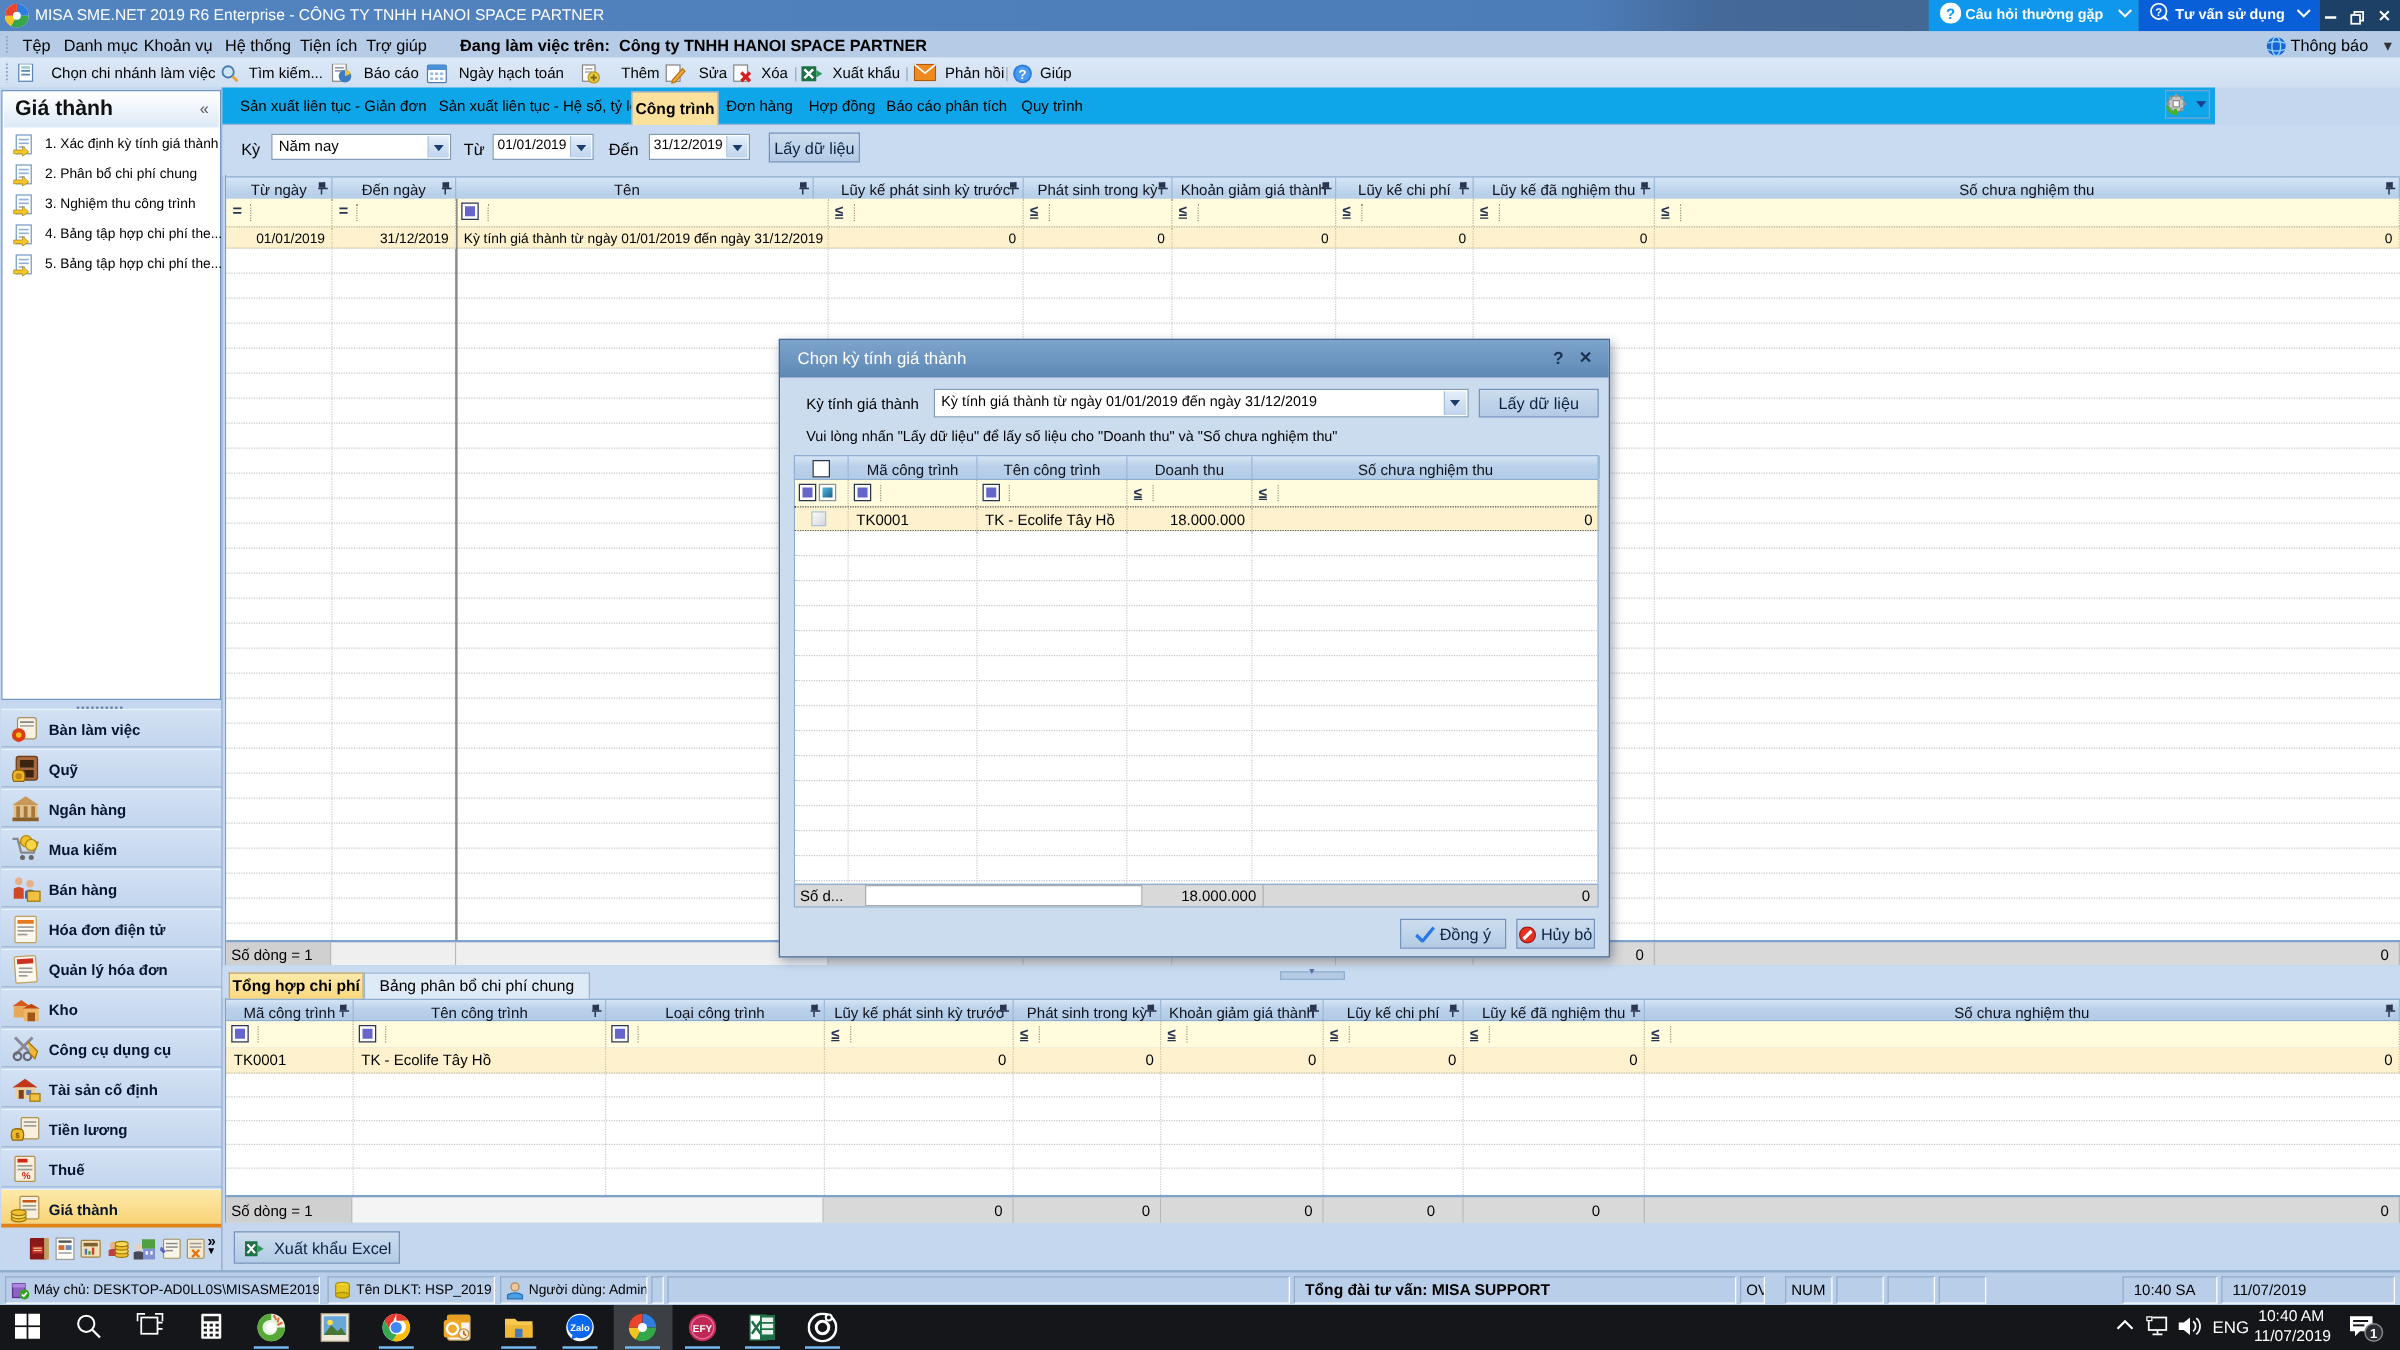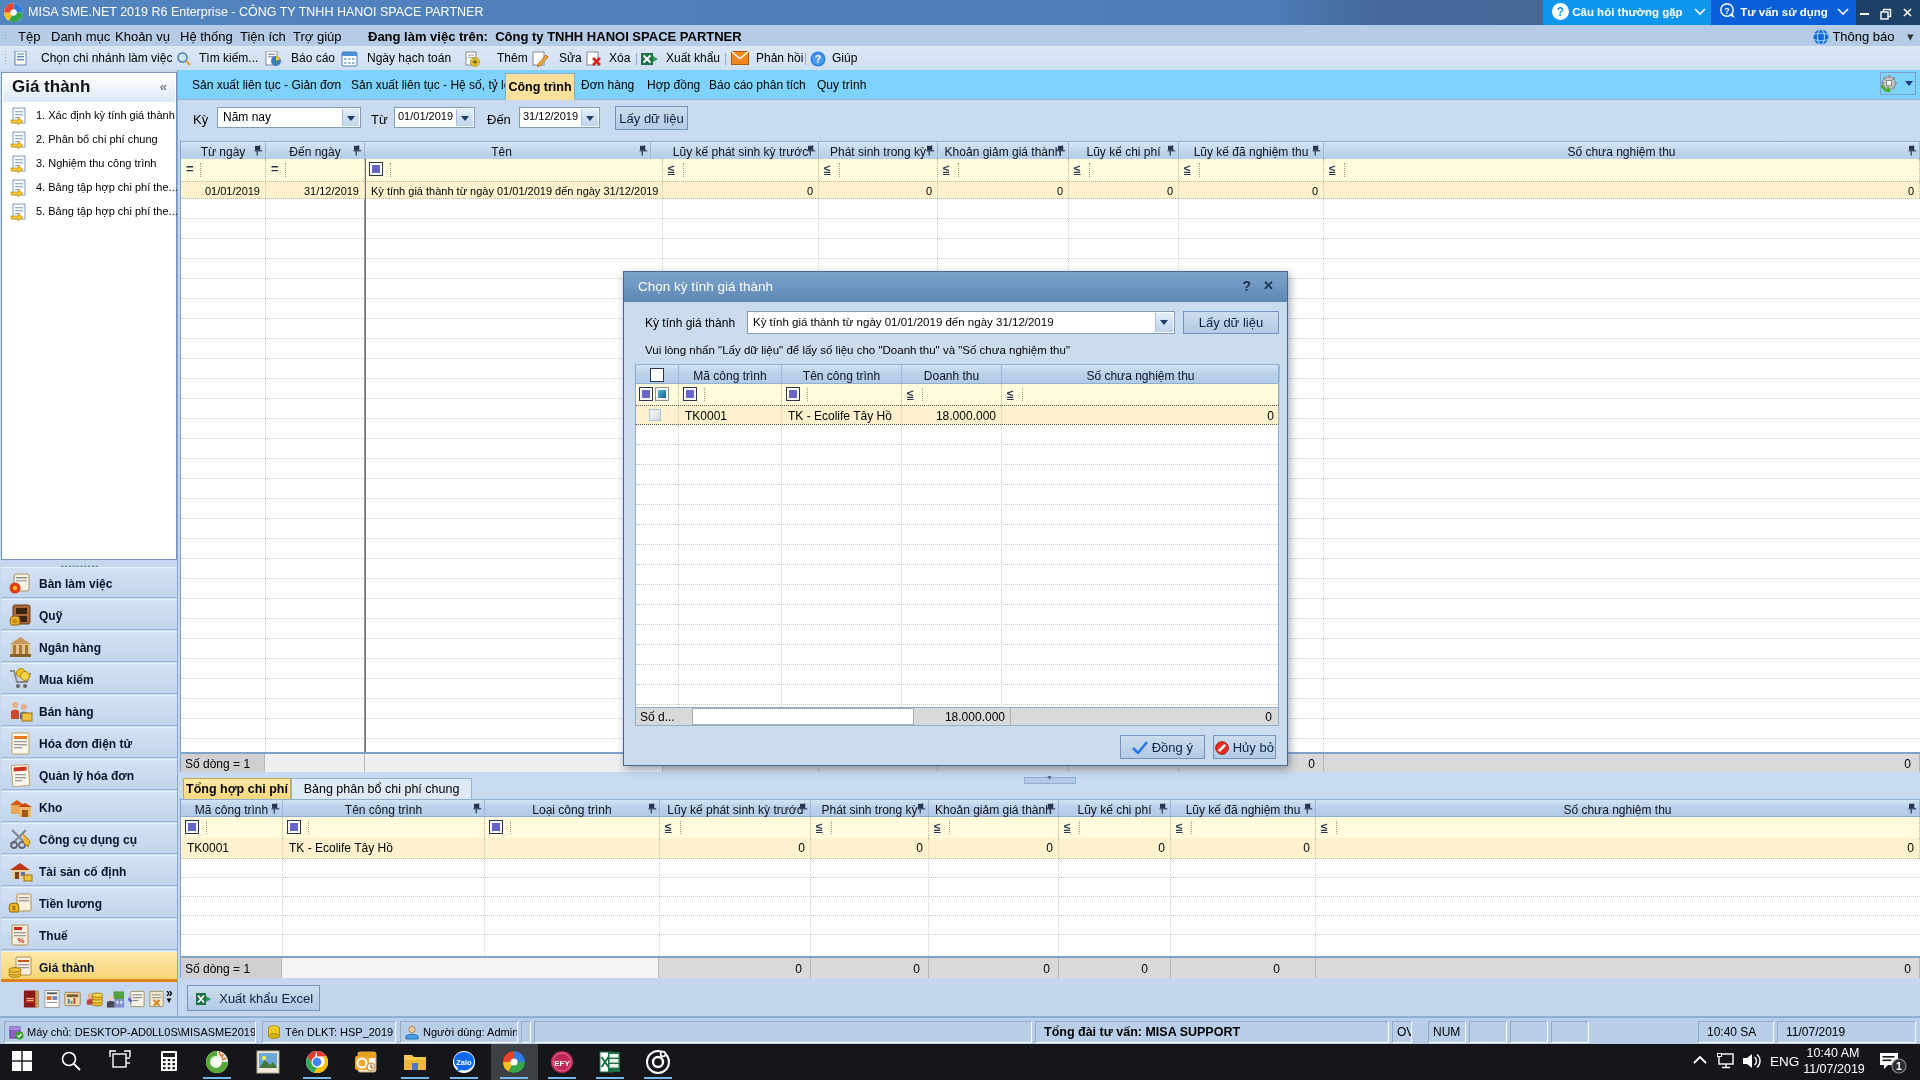--- a/index.html
+++ b/index.html
@@ -32,21 +32,21 @@
 .treeitem .ic { position:absolute; left:0; top:1px; }
 .treeitem .tx { position:absolute; left:26px; top:3px; white-space:nowrap; }
 #gripper { left:1px; top:490px; width:176px; height:9px; position:absolute; }
 .navbtn { position:absolute; left:1px; width:176px; height:31px; background:linear-gradient(to bottom,#d3e1f3,#c3d6ee); border-top:1px solid #e9f1fb; border-bottom:1px solid #9fb8d8; }
 .navbtn .nic { position:absolute; left:7px; top:3px; }
 .navbtn .ntx { position:absolute; left:38px; top:9px; font-weight:bold; font-size:12px; color:#06142e; white-space:nowrap; }
 .navsel { background:linear-gradient(to bottom,#fde9a9,#f8d478) !important; border-bottom:3px solid #e08214 !important; }
 #navicons { position:absolute; left:1px; top:915px; width:176px; height:30px; }
 
 
-#tabrow { left:178px; top:70px; width:1742px; height:30px; background:#7dd3fc; border-bottom:1px solid #9ab4d4; }
+#tabrow { left:178px; top:70px; width:1594px; height:30px; background:#0ea5e9; border-bottom:1px solid #9ab4d4; }
 .tab { position:absolute; top:2px; height:27px; line-height:26px; font-size:12px; color:#000; white-space:nowrap; }
 .tabactive { background:#fbe19c; border:1px solid #8aa8cc; border-bottom:none; font-weight:bold; }
 #gearbox { position:absolute; right:4px; top:2px; width:36px; height:23px; border:1px solid #7da2ce; }
 
 
 #filterrow { left:178px; top:100px; width:1742px; height:41px; background:#c9dbf0; }
 .field { position:absolute; height:21px; background:#fff; border:1px solid #7f9db9; font-size:12px; }
 .field .v { position:absolute; left:5px; top:2px; white-space:nowrap; }
 .drop { position:absolute; right:1px; top:1px; bottom:1px; width:17px; background:linear-gradient(to bottom,#e3eefa,#bfd4ec); border-left:1px solid #a8c0dc; }
 .drop:after { content:""; position:absolute; left:4px; top:7px; border:4px solid transparent; border-top:5px solid #1c3c6c; }

